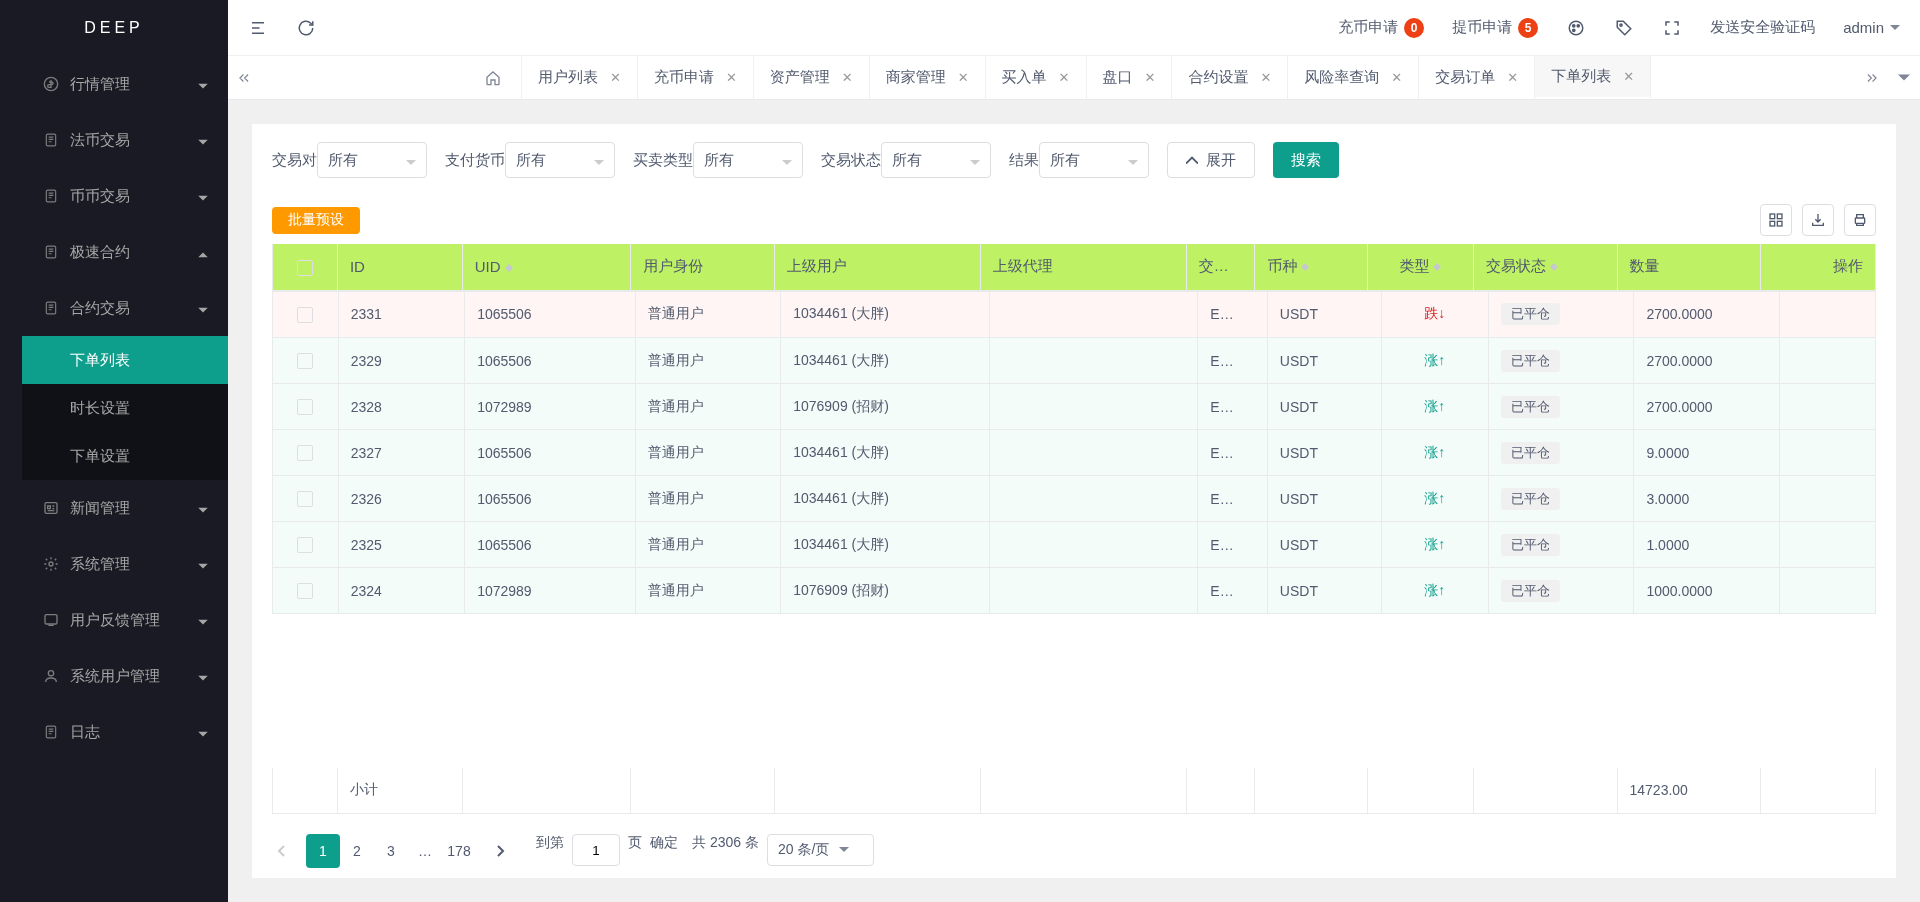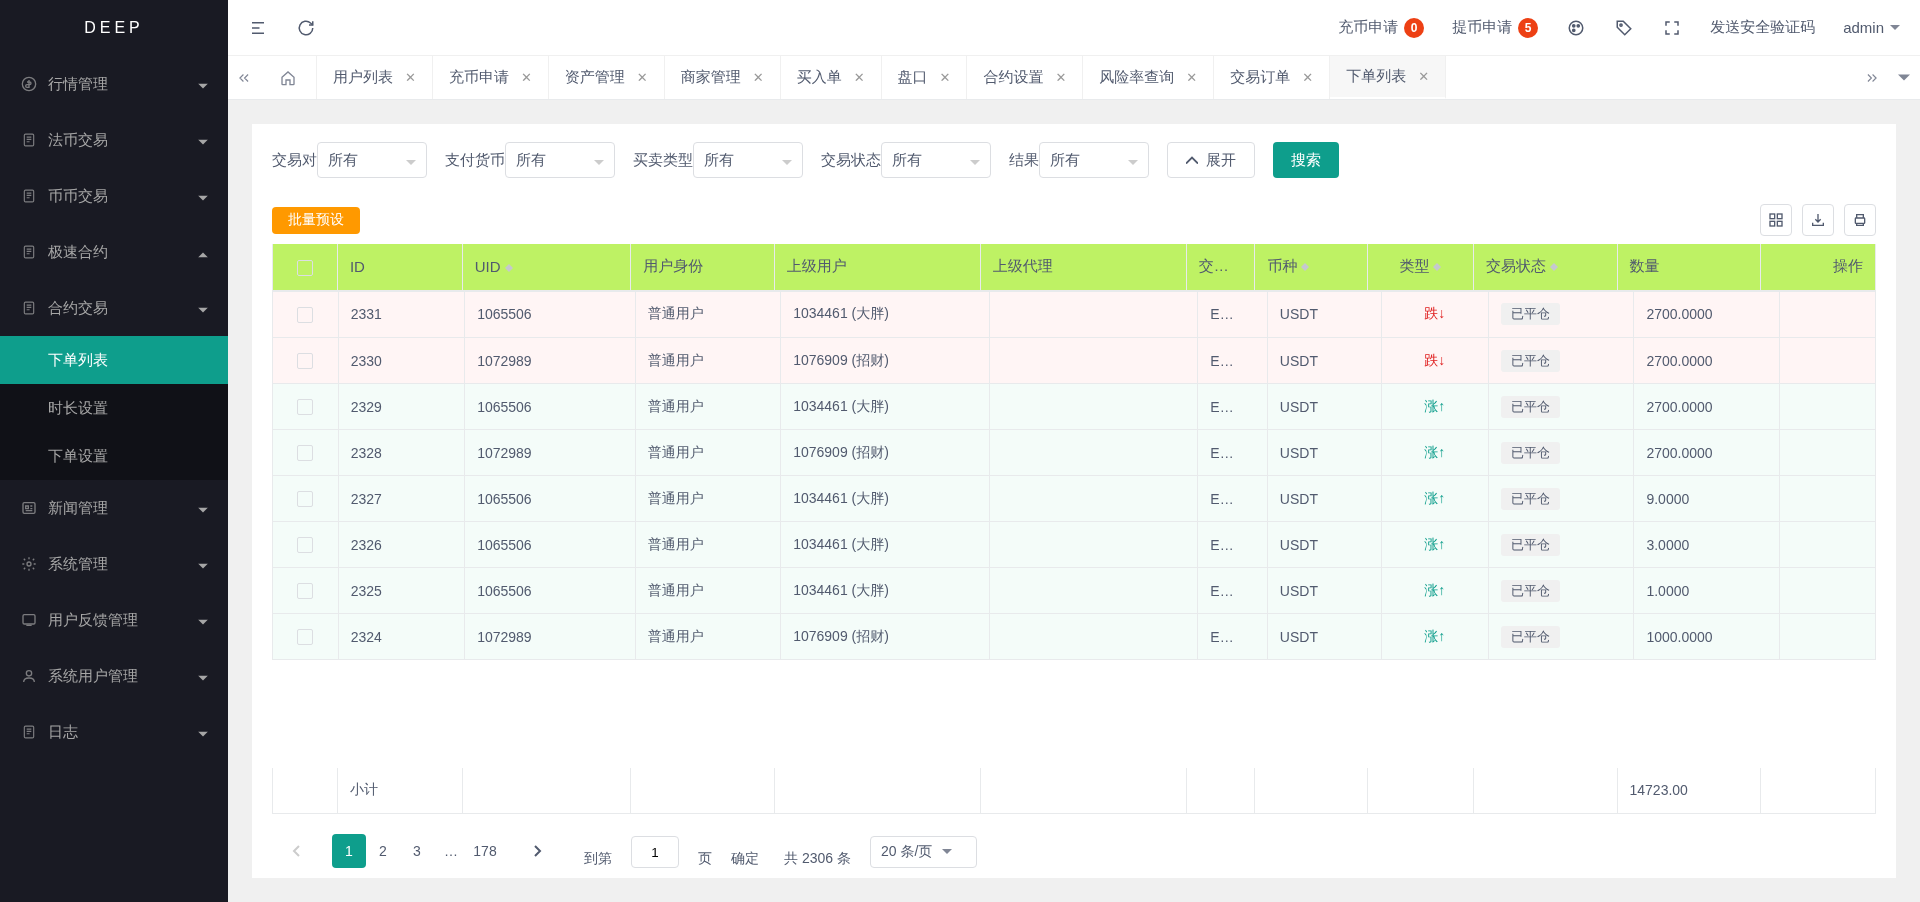--- a/index.html
+++ b/index.html
@@ -1,35 +1,35 @@
 <!DOCTYPE html>
 <html><head>
 <meta charset="utf-8">
 <style>
   * { box-sizing: border-box; margin: 0; padding: 0; }
   body { font-family: "Helvetica Neue", Helvetica, "PingFang SC", "Microsoft YaHei", Arial, sans-serif; font-size: 14px; color: #515a6e; background: #f0f0f0; overflow: hidden; }
   .app { display: flex; width: 1920px; height: 902px; }
   .sidebar { width: 228px; background: #191a23; color: #fff; flex-shrink: 0; display: flex; flex-direction: column; }
   .logo { height: 56px; display: flex; align-items: center; justify-content: center; font-size: 16px; letter-spacing: 4px; color: #fff; }
-  .menu { flex: 1; overflow-y: auto; }
+  .menu { flex: 1; overflow-y: auto; margin-left: 22px; }
   .menu-item { height: 56px; display: flex; align-items: center; padding: 0 20px; color: #a6a6a6; cursor: pointer; position: relative; font-size:15px;}
   .menu-item .micon { width: 18px; height: 18px; margin-right: 10px; opacity: .7; display: inline-flex; align-items: center; justify-content: center; }
   .menu-item .arrow { position: absolute; right: 20px; top: 50%; transform: translateY(-50%); }
   .menu-item.open .arrow svg { transform: rotate(180deg); }
   .submenu { background: #101117; }
   .submenu-item { height: 48px; line-height: 48px; padding-left: 48px; color: #a6a6a6; cursor: pointer; font-size:15px;}
   .submenu-item.active { background: #0e9e8c; color: #fff; }
   .main { flex: 1; min-width: 0; display: flex; flex-direction: column; background: #f0f0f0; }
   .topbar { height: 56px; background: #fff; display: flex; align-items: center; padding: 0 20px; gap: 28px; border-bottom:1px solid #f0f0f0;}
   .topbar .ticon { width: 20px; height: 20px; cursor: pointer; display:inline-flex; align-items:center; justify-content:center;}
   .topbar .spacer { flex: 1; }
   .topbar .notif { display: flex; align-items: center; gap: 6px; font-size: 15px; cursor:pointer;}
   .badge { min-width: 20px; height: 20px; border-radius: 10px; background: #ed4014; color: #fff; font-size: 12px; display: inline-flex; align-items: center; justify-content: center; font-weight:bold;}
   .tabs { height: 44px; background: #fff; display: flex; align-items: stretch; border-bottom:1px solid #e8eaec;}
-  .tabs-scroll { display: flex; overflow: hidden; flex:1; min-width:0;}
+  .tabs-scroll { display: flex; overflow: hidden; flex:1; min-width:0;justify-content:center;}
   .tab-nav { width: 32px; display: flex; align-items: center; justify-content: center; cursor: pointer; color:#808695;}
   .tab { display: flex; align-items: center; padding: 0 16px; border-right: 1px solid #f0f0f0; gap: 12px; color: #515a6e; cursor:pointer; font-size:15px; white-space:nowrap;}
   .tab.home { padding: 0 20px;}
   .tab.active { background: #f7f7f7; border-bottom:2px solid #fff;}
   .tab .close { color: #999; font-size: 13px; cursor:pointer; line-height:1;}
   .content { flex: 1; padding: 24px; overflow: hidden; }
   .panel { background: #fff; height: 100%; display: flex; flex-direction: column; }
   .filters { padding: 18px 20px; display: flex; align-items: center; gap: 18px; flex-wrap: wrap; }
   .filter { display: flex; align-items: center; gap: 0; font-size:15px;}
   .select { display: inline-flex; align-items: center; justify-content: space-between; min-width: 110px; height: 36px; border: 1px solid #dcdee2; border-radius: 4px; padding: 0 10px; background: #fff; cursor:pointer; color:#515a6e;}
@@ -56,21 +56,21 @@
   .sort svg { width:8px; height:5px; }
   .tag { display:inline-block; background:#f0f0f0; color:#515a6e; padding:2px 10px; border-radius:3px; font-size:13px;}
   .type-down { color:#e02020; font-size:14px;}
   .type-up { color:#0e9e8c; font-size:14px;}
   .scroll-body { overflow: hidden scroll; flex:1; min-height:0; border-top:1px solid #e8eaec;}
   .hscroll { height:20px; overflow-x: scroll; }
   .hscroll-inner { width: 1836px; height:1px;}
   .hscroll::-webkit-scrollbar, .scroll-body::-webkit-scrollbar { width: 18px; height:18px;}
   .hscroll::-webkit-scrollbar-thumb, .scroll-body::-webkit-scrollbar-thumb { background:#c1c1c1; border:3px solid #f0f0f0;}
   .hscroll::-webkit-scrollbar-track { background:#f0f0f0;}
-  .pager { padding: 10px 27px; display:flex; align-items:flex-end; gap:19px; font-size:14px; color:#515a6e;}
+  .pager { padding: 10px 12px; display:flex; align-items:flex-start; gap:8px; font-size:14px; color:#515a6e;}
   .pg-btn { width:34px; height:34px; display:inline-flex; align-items:center; justify-content:center; border-radius:4px; cursor:pointer;}
   .pg-btn.active { background:#0e9e8c; color:#fff;}
   .pg-input { width:48px; height:32px; border:1px solid #dcdee2; border-radius:4px; text-align:center;}
   .pg-select { height:32px; border:1px solid #dcdee2; border-radius:4px; padding:0 24px 0 10px; position:relative; display:inline-flex; align-items:center;}
 </style>
 </head>
 <body>
 
 <div class="app">
 
@@ -480,34 +480,20 @@
                   <col style="width:115px">
                   <col style="width:76px">
                 </colgroup>
               <tbody id="table-body">
                   <tr class="red-row">
                     <td><span class="chk"></span></td>
                     <td>2331</td>
                     <td>1065506</td>
                     <td>普通用户</td>
                     <td>1034461 (大胖)</td>
-                    <td></td>
-                    <td>E…</td>
-                    <td>USDT</td>
-                    <td style="text-align:center;"><span class="type-down">跌↓</span></td>
-                    <td><span class="tag">已平仓</span></td>
-                    <td>2700.0000</td>
-                    <td></td>
-                  </tr>
-                  <tr class="red-row">
-                    <td><span class="chk"></span></td>
-                    <td>2330</td>
-                    <td>1072989</td>
-                    <td>普通用户</td>
-                    <td>1076909 (招财)</td>
                     <td></td>
                     <td>E…</td>
                     <td>USDT</td>
                     <td style="text-align:center;"><span class="type-down">跌↓</span></td>
                     <td><span class="tag">已平仓</span></td>
                     <td>2700.0000</td>
                     <td></td>
                   </tr>
                   <tr class="green-row">
                     <td><span class="chk"></span></td>

